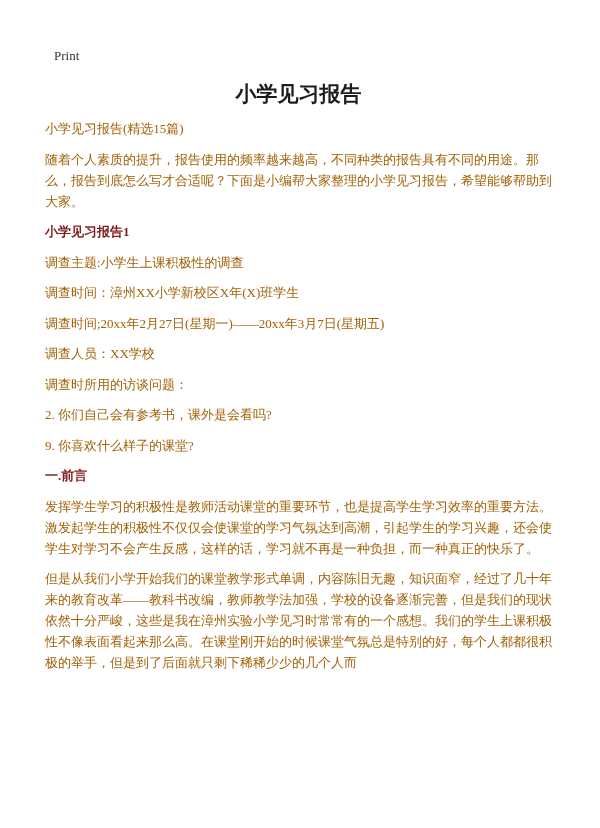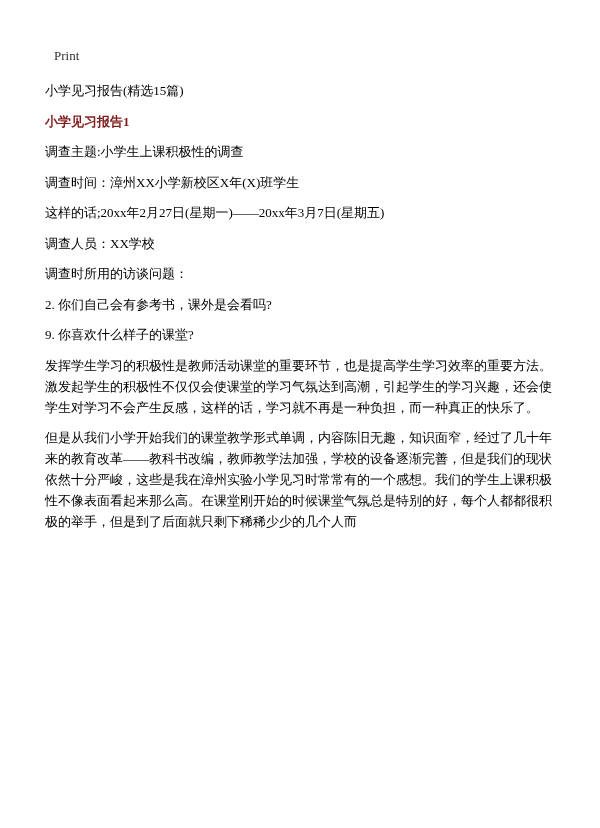--- a/index.html
+++ b/index.html
@@ -36,54 +36,57 @@
     line-height: 28px;
     text-align: center;
     color: #1c1c1c;
     margin: 0 0 10px 0;
   }
   .block {
     font-size: 13px;
     line-height: 21px;
     margin: 0 0 9.5px 0;
     word-break: break-all;
-    color: #000000;
+    color: #a16207;
   }
   .block.bold {
     font-weight: bold;
     color: #7f1d1d;
   }
 </style>
 </head>
 <body>
 
 <div class="page">
 
   <a class="print-link">Print</a>
 
+  <h1 class="doc-title">小学见习报告</h1>
 
   <p class="block">小学见习报告(精选15篇)</p>
 
+  <p class="block">随着个人素质的提升，报告使用的频率越来越高，不同种类的报告具有不同的用途。那么，报告到底怎么写才合适呢？下面是小编帮大家整理的小学见习报告，希望能够帮助到大家。</p>
 
   <p class="block bold">小学见习报告1</p>
 
   <p class="block">调查主题:小学生上课积极性的调查</p>
 
   <p class="block">调查时间：漳州XX小学新校区X年(X)班学生</p>
 
-  <p class="block">这样的话;20xx年2月27日(星期一)——20xx年3月7日(星期五)</p>
+  <p class="block">调查时间;20xx年2月27日(星期一)——20xx年3月7日(星期五)</p>
 
   <p class="block">调查人员：XX学校</p>
 
   <p class="block">调查时所用的访谈问题：</p>
 
 
   <p class="block">2. 你们自己会有参考书，课外是会看吗?</p>
 
   <p class="block">9. 你喜欢什么样子的课堂?</p>
 
+  <p class="block bold">一.前言</p>
 
 
   <p class="block">发挥学生学习的积极性是教师活动课堂的重要环节，也是提高学生学习效率的重要方法。激发起学生的积极性不仅仅会使课堂的学习气氛达到高潮，引起学生的学习兴趣，还会使学生对学习不会产生反感，这样的话，学习就不再是一种负担，而一种真正的快乐了。</p>
 
   <p class="block">但是从我们小学开始我们的课堂教学形式单调，内容陈旧无趣，知识面窄，经过了几十年来的教育改革——教科书改编，教师教学法加强，学校的设备逐渐完善，但是我们的现状依然十分严峻，这些是我在漳州实验小学见习时常常有的一个感想。我们的学生上课积极性不像表面看起来那么高。在课堂刚开始的时候课堂气氛总是特别的好，每个人都都很积极的举手，但是到了后面就只剩下稀稀少少的几个人而</p>
 
 </div>
 
 </body></html>

